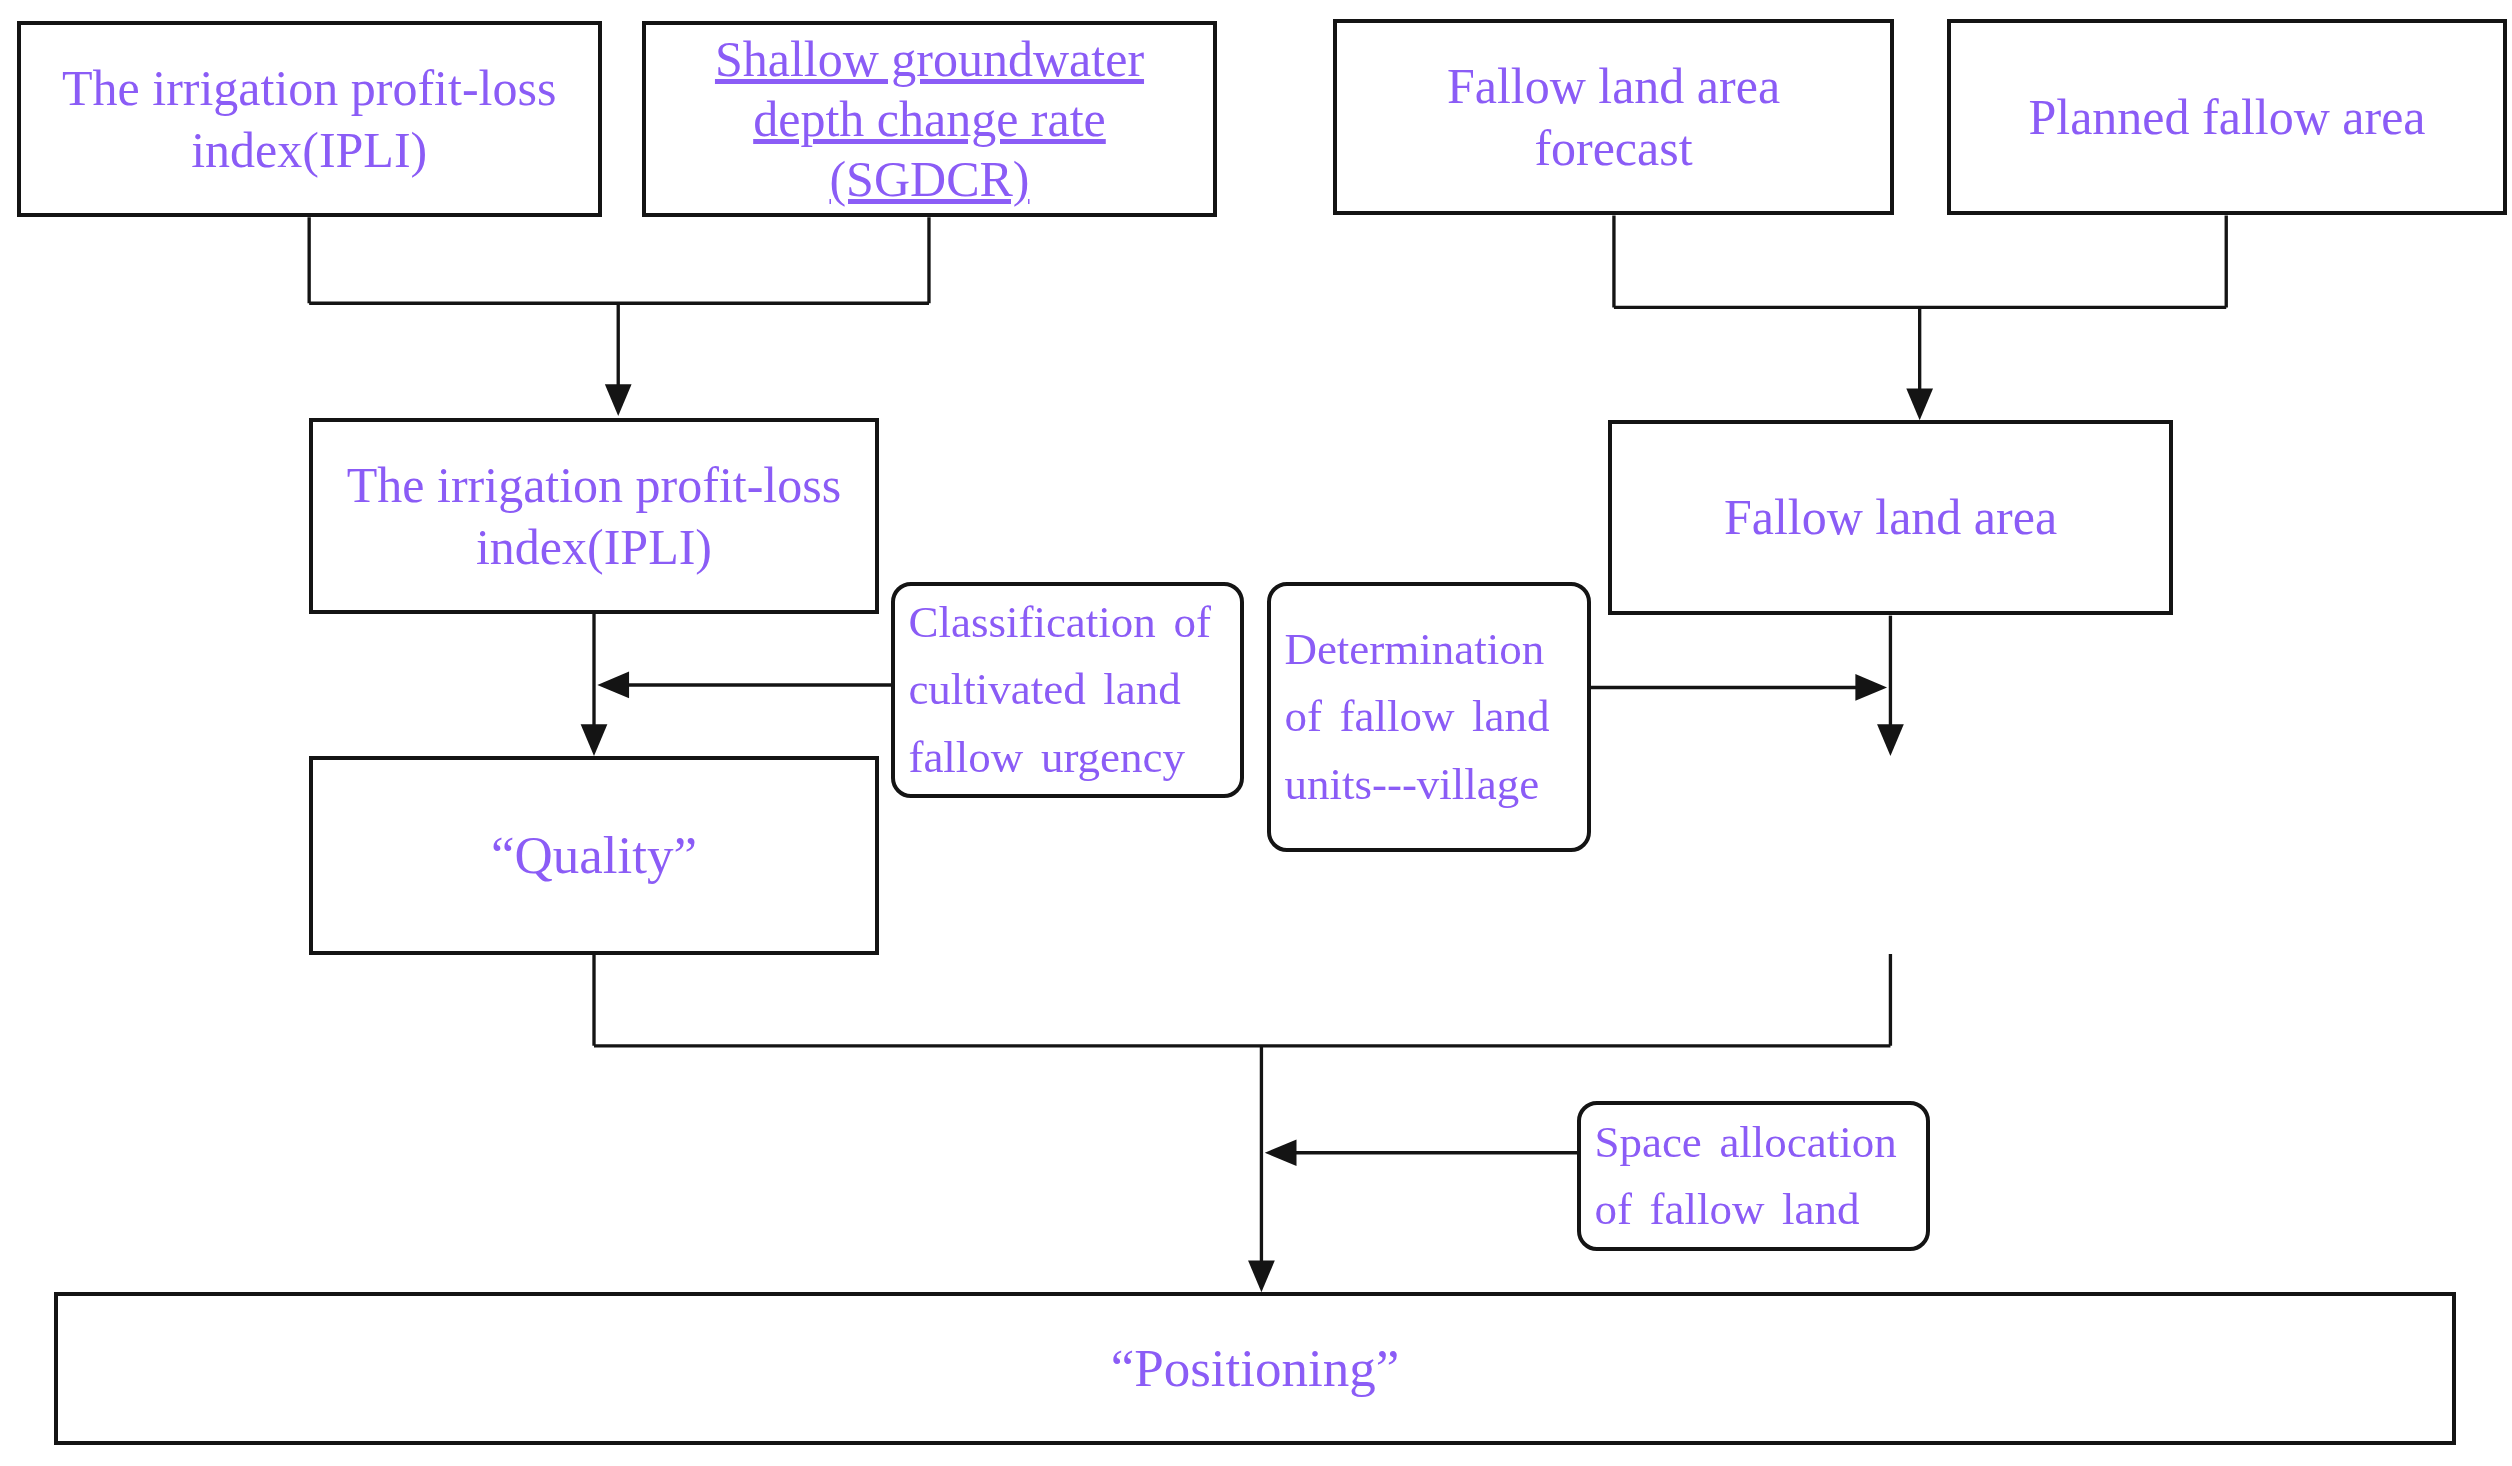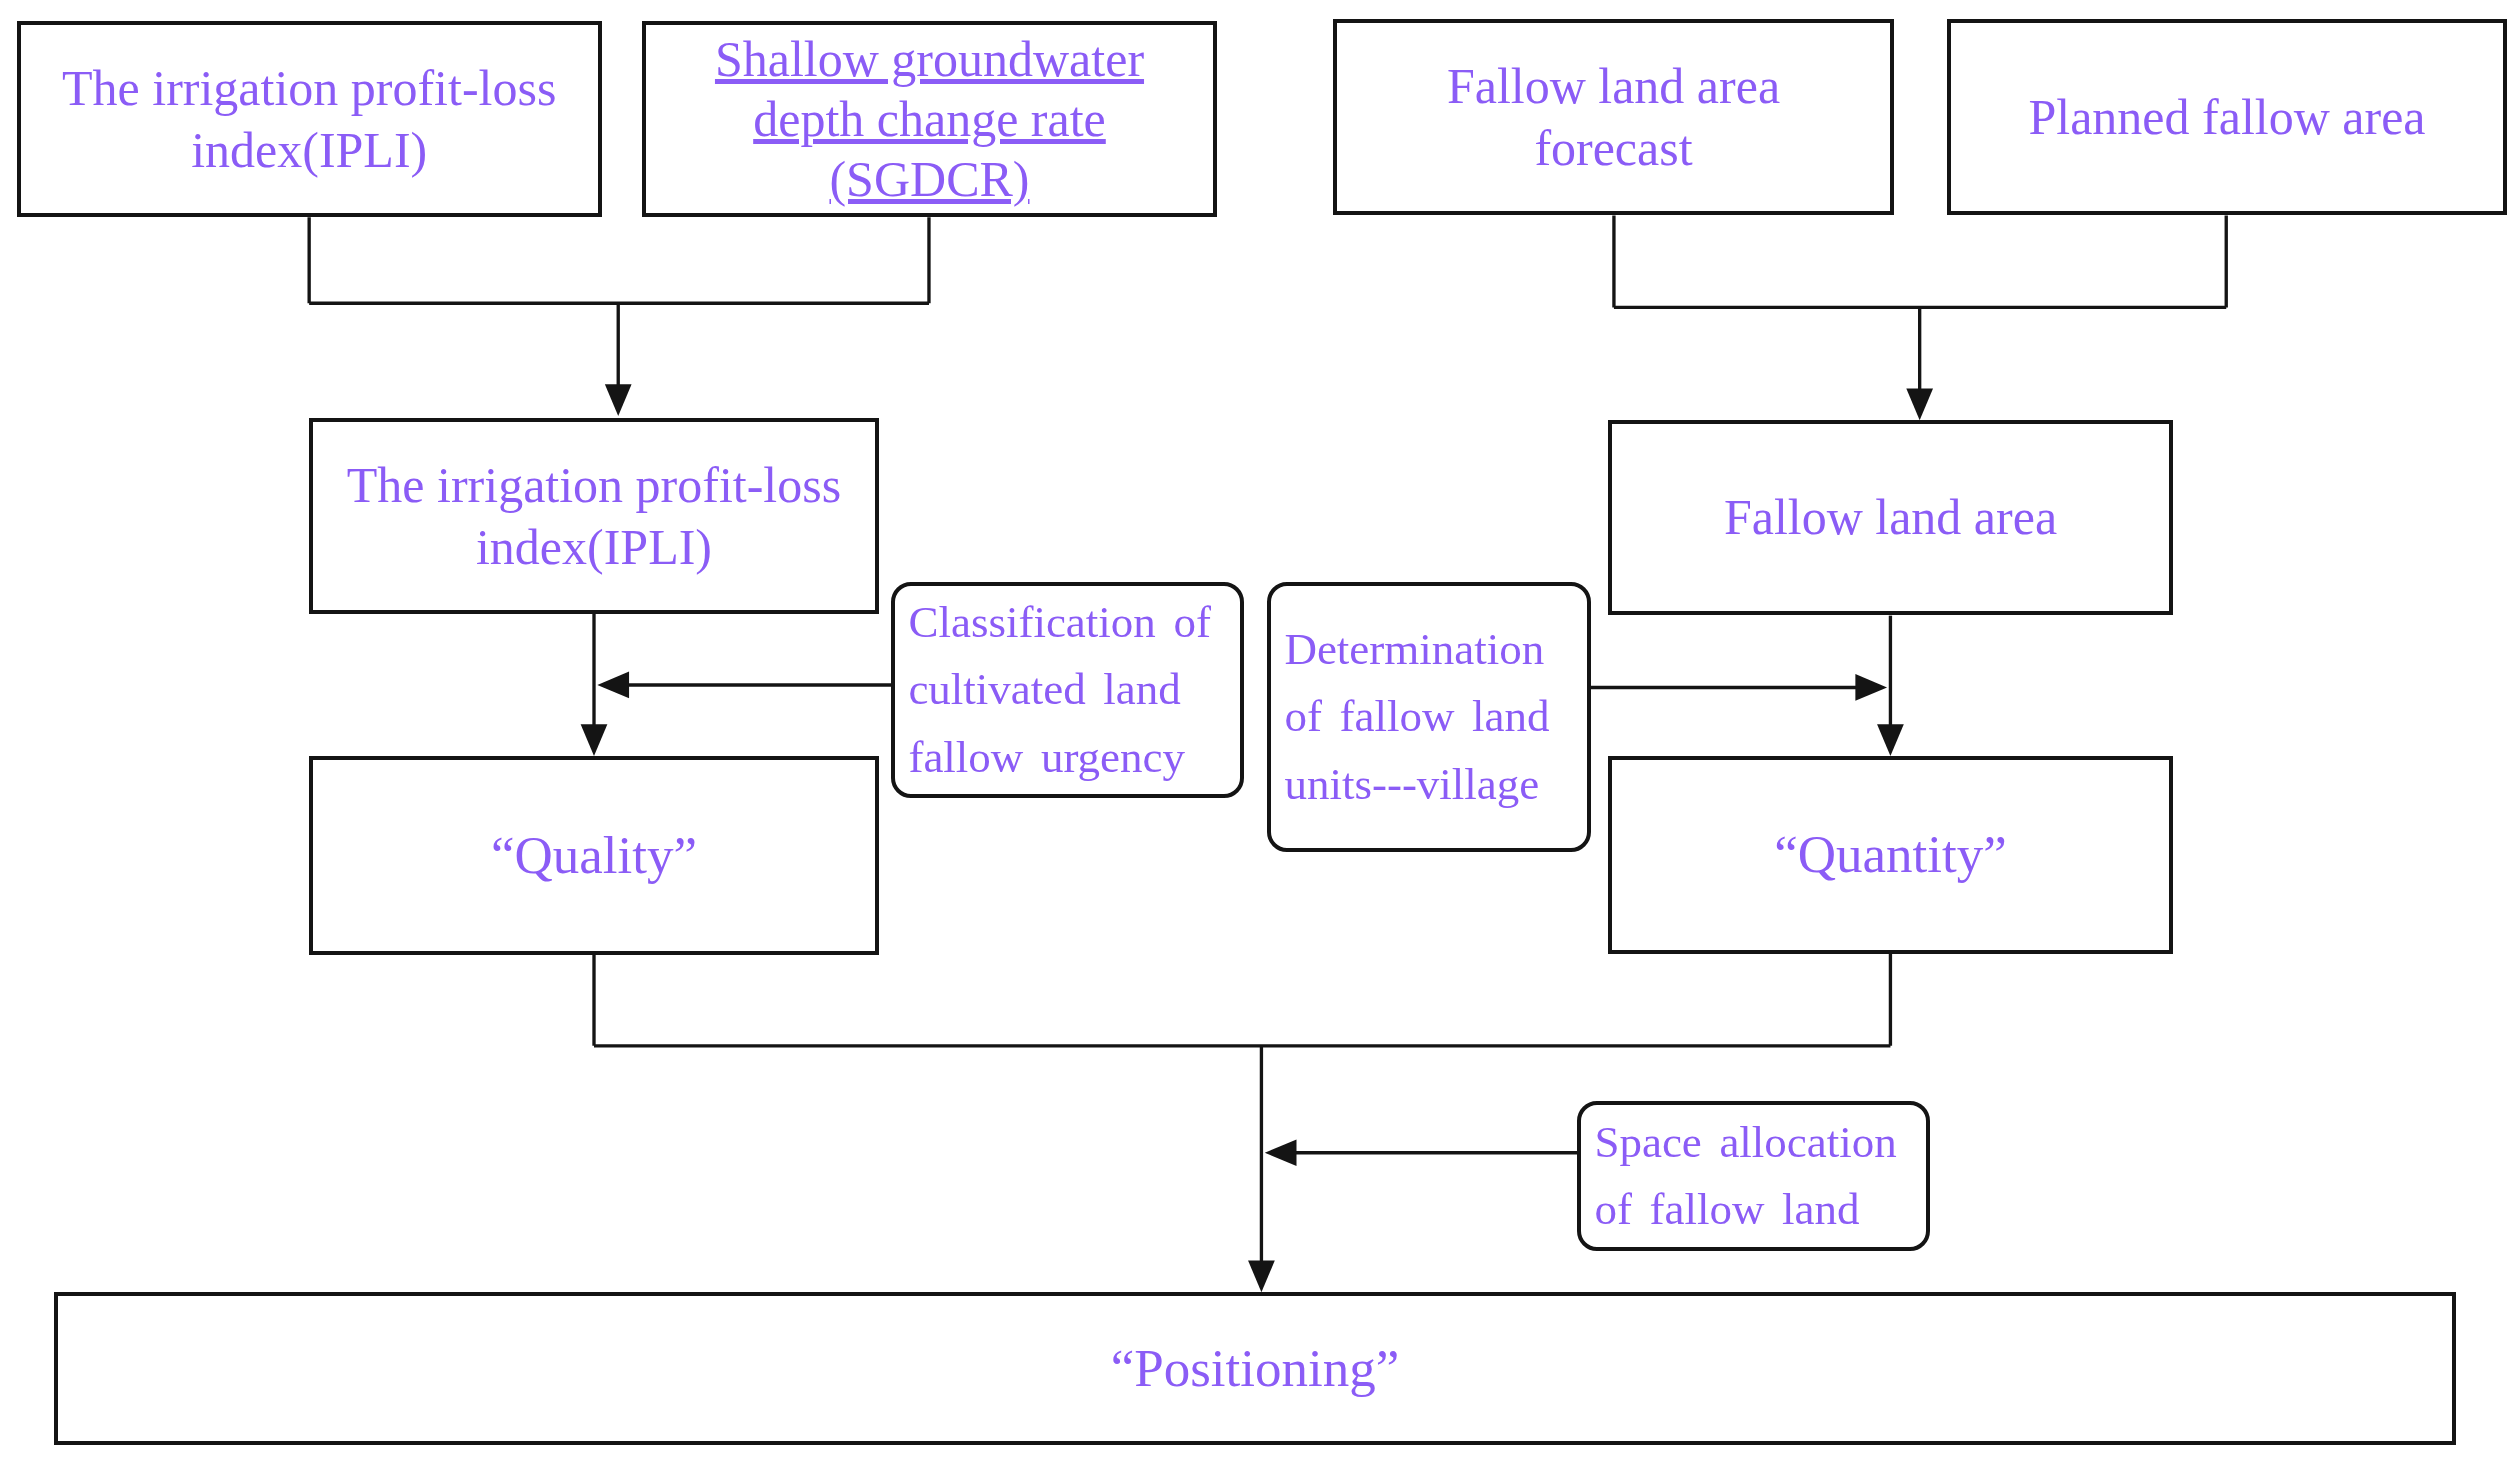--- a/index.html
+++ b/index.html
@@ -140,23 +140,20 @@
   </div>
   <div class="box box--side" id="box-determination">
     <span class="box-label">Determination
 of fallow land
 units---village</span>
   </div>
 
   <div class="box box--quote" id="box-quality">
     <span class="box-label">“Quality”</span>
   </div>
-  <div class="box box--quote" id="box-quantity">
-    <span class="box-label">“Quantity”</span>
-  </div>
 
   <div class="box box--side" id="box-space">
     <span class="box-label">Space allocation
 of fallow land</span>
   </div>
 
   <div class="box box--quote" id="box-positioning">
     <span class="box-label">“Positioning”</span>
   </div>
 

